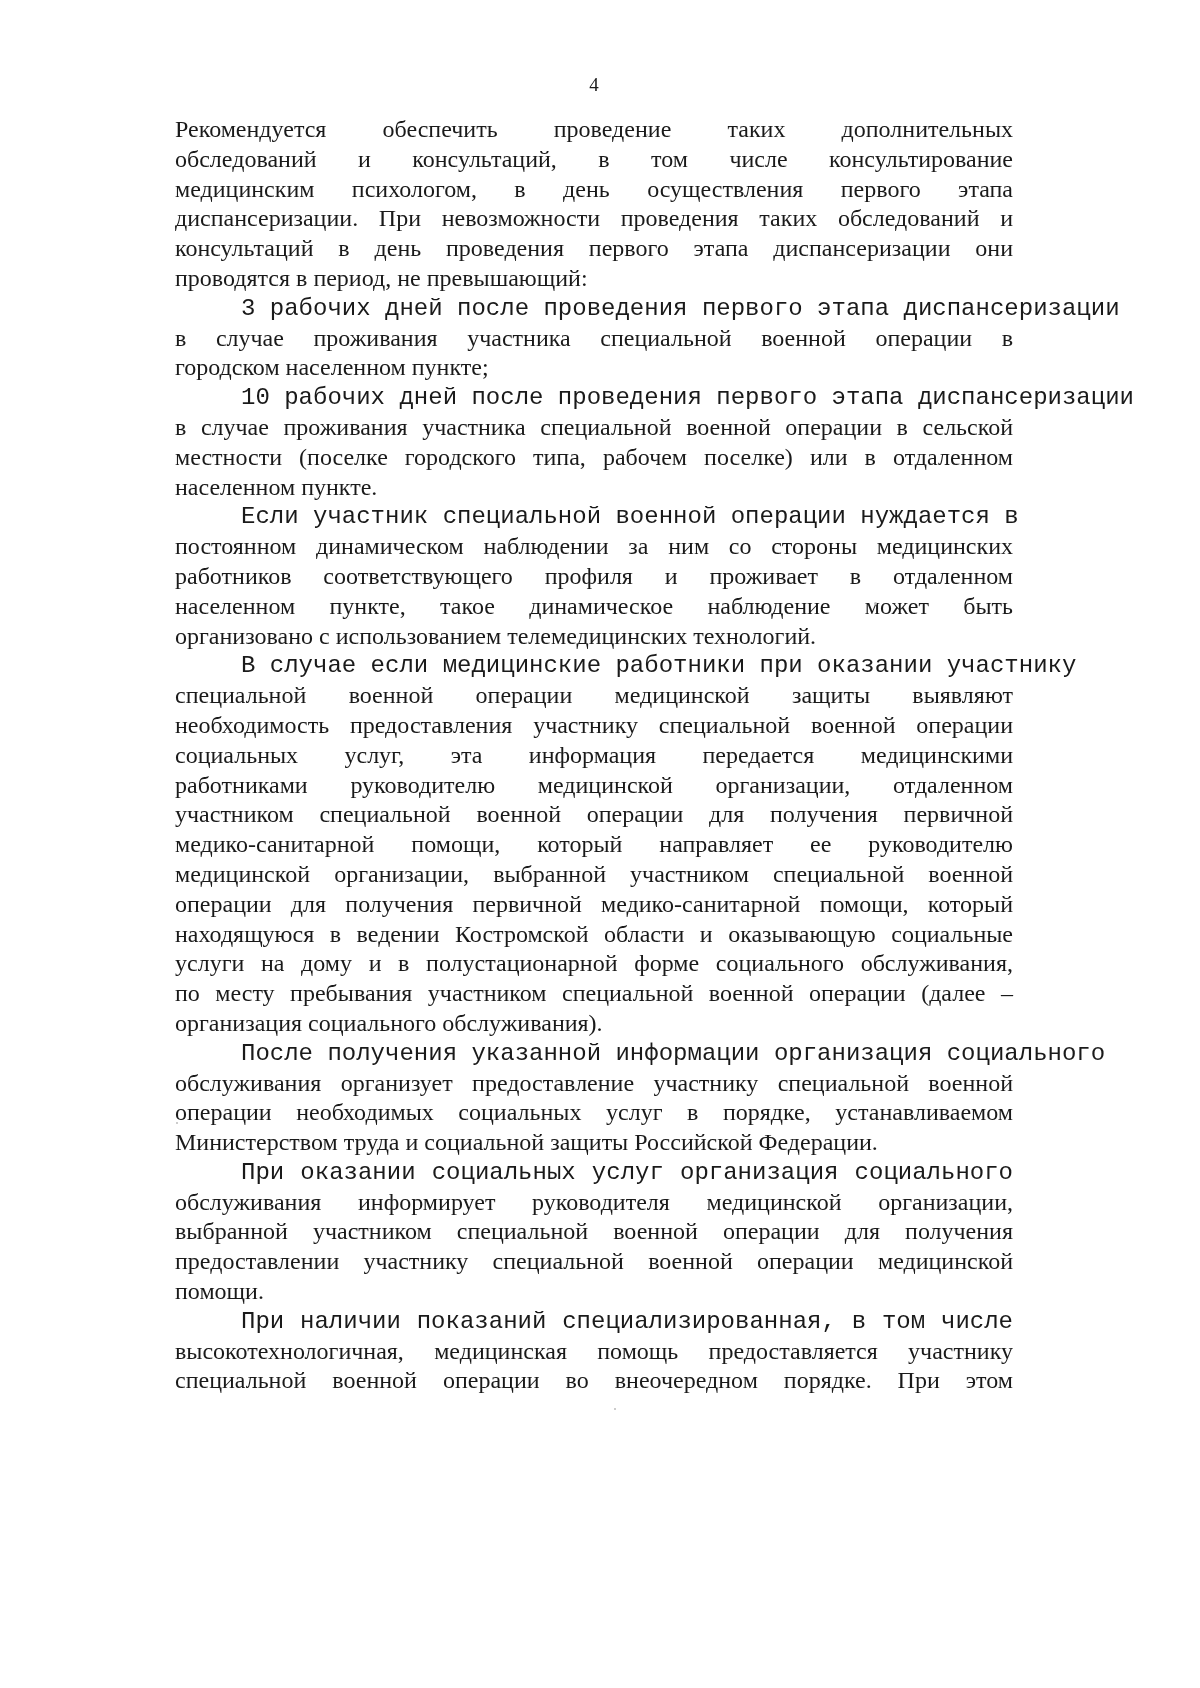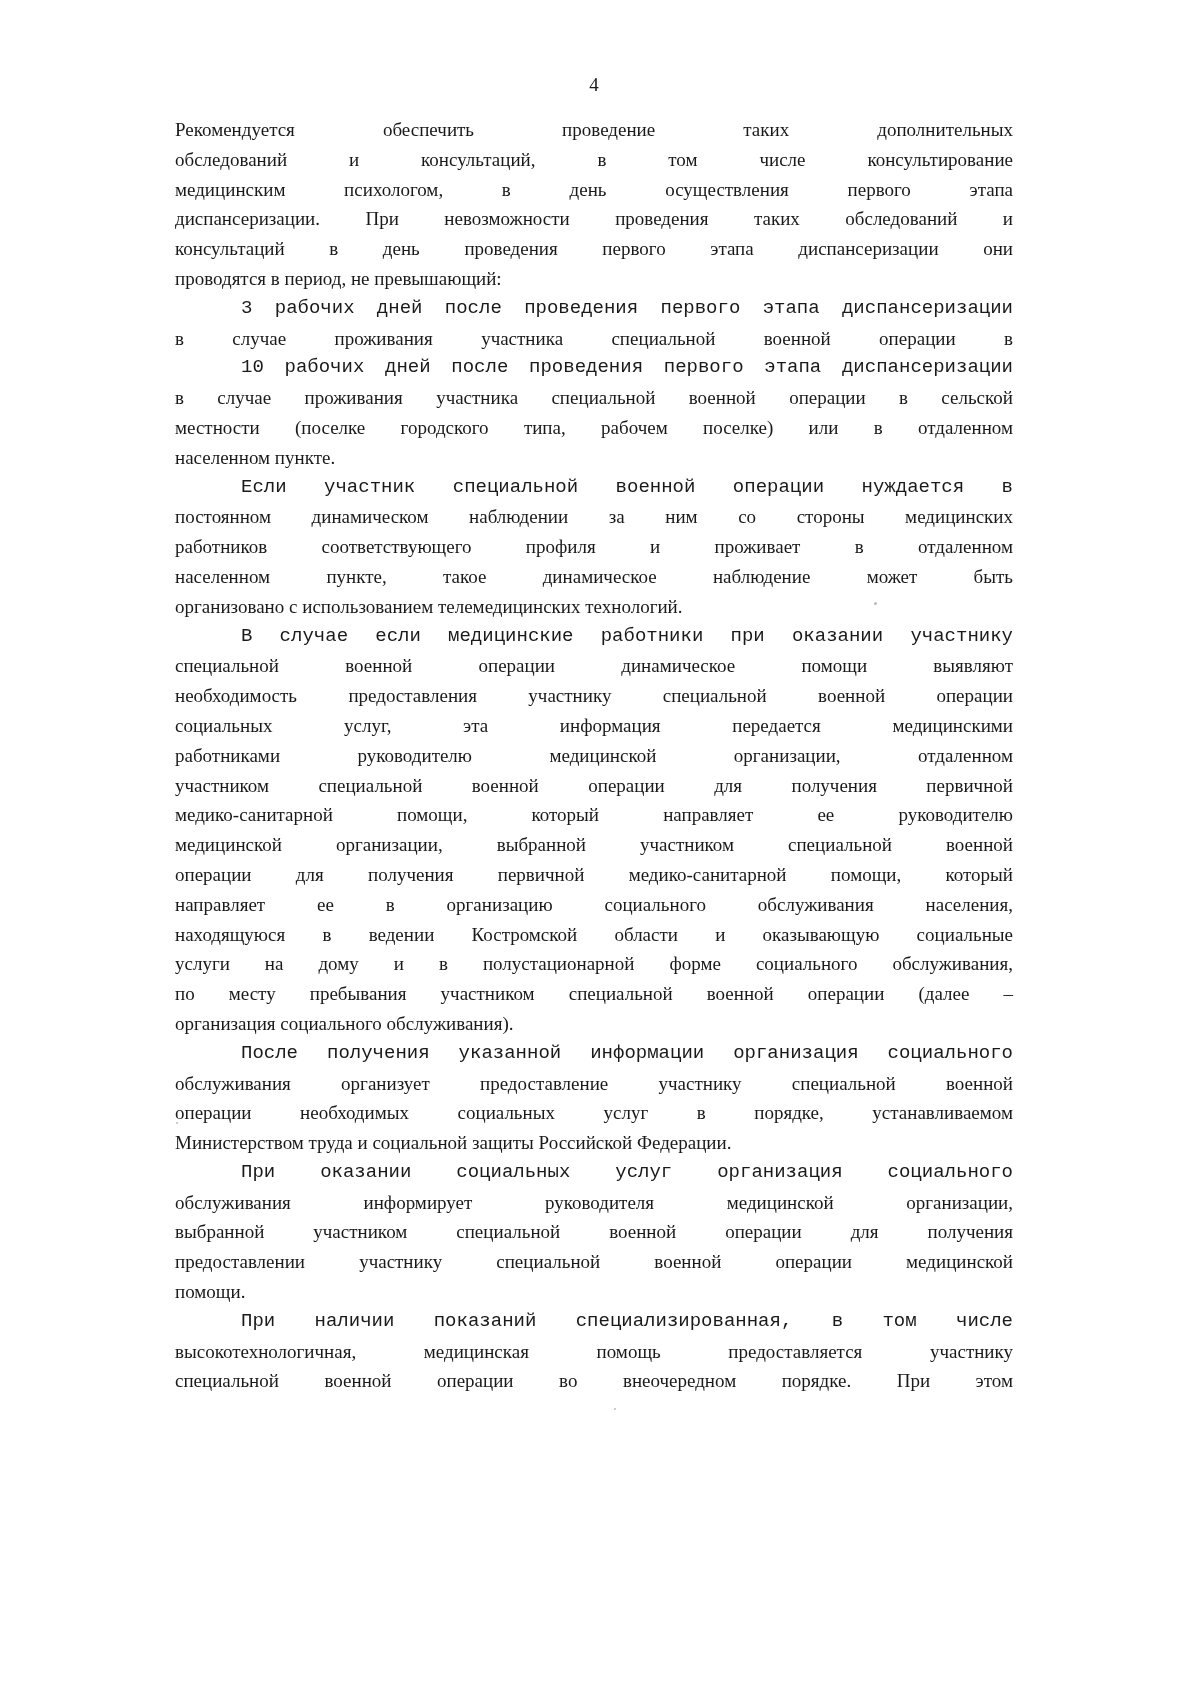--- a/index.html
+++ b/index.html
@@ -8,21 +8,21 @@
       position: absolute; left: 0; top: 0; width: 1200px; height: 1688px;
       background: #ffffff; color: #1a1a1a;
       font-family: "Liberation Serif", "DejaVu Serif", serif;
     }
     .page-number {
       position: absolute; left: 0; width: 1188px; top: 74px;
       text-align: center; font-size: 19px; line-height: 22px;
     }
     .body-text {
       position: absolute; left: 175px; width: 838px; top: 115px;
-      font-size: 19px; line-height: 29.8px;
+      font-size: 24px; line-height: 29.8px;
     }
     .line {
       display: block; height: 29.8px; white-space: nowrap;
       text-align: justify; text-align-last: justify;
     }
     .line.last { text-align-last: left; text-align: right; }
     .line.indent { padding-left: 66px; font-family: Liberation Mono, monospace; }
     .scan-dot { position: absolute; background: #bbbbbb; border-radius: 50%; }
   </style>
 </head>
@@ -35,45 +35,45 @@
         <span class="line">Рекомендуется обеспечить проведение таких дополнительных</span>
         <span class="line">обследований и консультаций, в том числе консультирование</span>
         <span class="line">медицинским психологом, в день осуществления первого этапа</span>
         <span class="line">диспансеризации. При невозможности проведения таких обследований и</span>
         <span class="line">консультаций в день проведения первого этапа диспансеризации они</span>
         <span class="line last">проводятся в период, не превышающий:</span>
       </div>
       <div>
         <span class="line indent">3 рабочих дней после проведения первого этапа диспансеризации</span>
         <span class="line">в случае проживания участника специальной военной операции в</span>
+        <span class="line last">городском населенном пункте;</span>
       </div>
       <div>
         <span class="line indent">10 рабочих дней после проведения первого этапа диспансеризации</span>
         <span class="line">в случае проживания участника специальной военной операции в сельской</span>
         <span class="line">местности (поселке городского типа, рабочем поселке) или в отдаленном</span>
         <span class="line last">населенном пункте.</span>
       </div>
       <div>
         <span class="line indent">Если участник специальной военной операции нуждается в</span>
         <span class="line">постоянном динамическом наблюдении за ним со стороны медицинских</span>
         <span class="line">работников соответствующего профиля и проживает в отдаленном</span>
         <span class="line">населенном пункте, такое динамическое наблюдение может быть</span>
         <span class="line last">организовано с использованием телемедицинских технологий.</span>
       </div>
       <div>
         <span class="line indent">В случае если медицинские работники при оказании участнику</span>
-        <span class="line">специальной военной операции динамическое помощи выявляют</span>
+        <span class="line">специальной военной операции медицинской защиты выявляют</span>
         <span class="line">необходимость предоставления участнику специальной военной операции</span>
         <span class="line">социальных услуг, эта информация передается медицинскими</span>
         <span class="line">работниками руководителю медицинской организации, отдаленном</span>
         <span class="line">участником специальной военной операции для получения первичной</span>
         <span class="line">медико-санитарной помощи, который направляет ее руководителю</span>
         <span class="line">медицинской организации, выбранной участником специальной военной</span>
         <span class="line">операции для получения первичной медико-санитарной помощи, который</span>
-        <span class="line">направляет ее в организацию социального обслуживания населения,</span>
         <span class="line">находящуюся в ведении Костромской области и оказывающую социальные</span>
         <span class="line">услуги на дому и в полустационарной форме социального обслуживания,</span>
         <span class="line">по месту пребывания участником специальной военной операции (далее –</span>
         <span class="line last">организация социального обслуживания).</span>
       </div>
       <div>
         <span class="line indent">После получения указанной информации организация социального</span>
         <span class="line">обслуживания организует предоставление участнику специальной военной</span>
         <span class="line">операции необходимых социальных услуг в порядке, устанавливаемом</span>
         <span class="line last">Министерством труда и социальной защиты Российской Федерации.</span>

